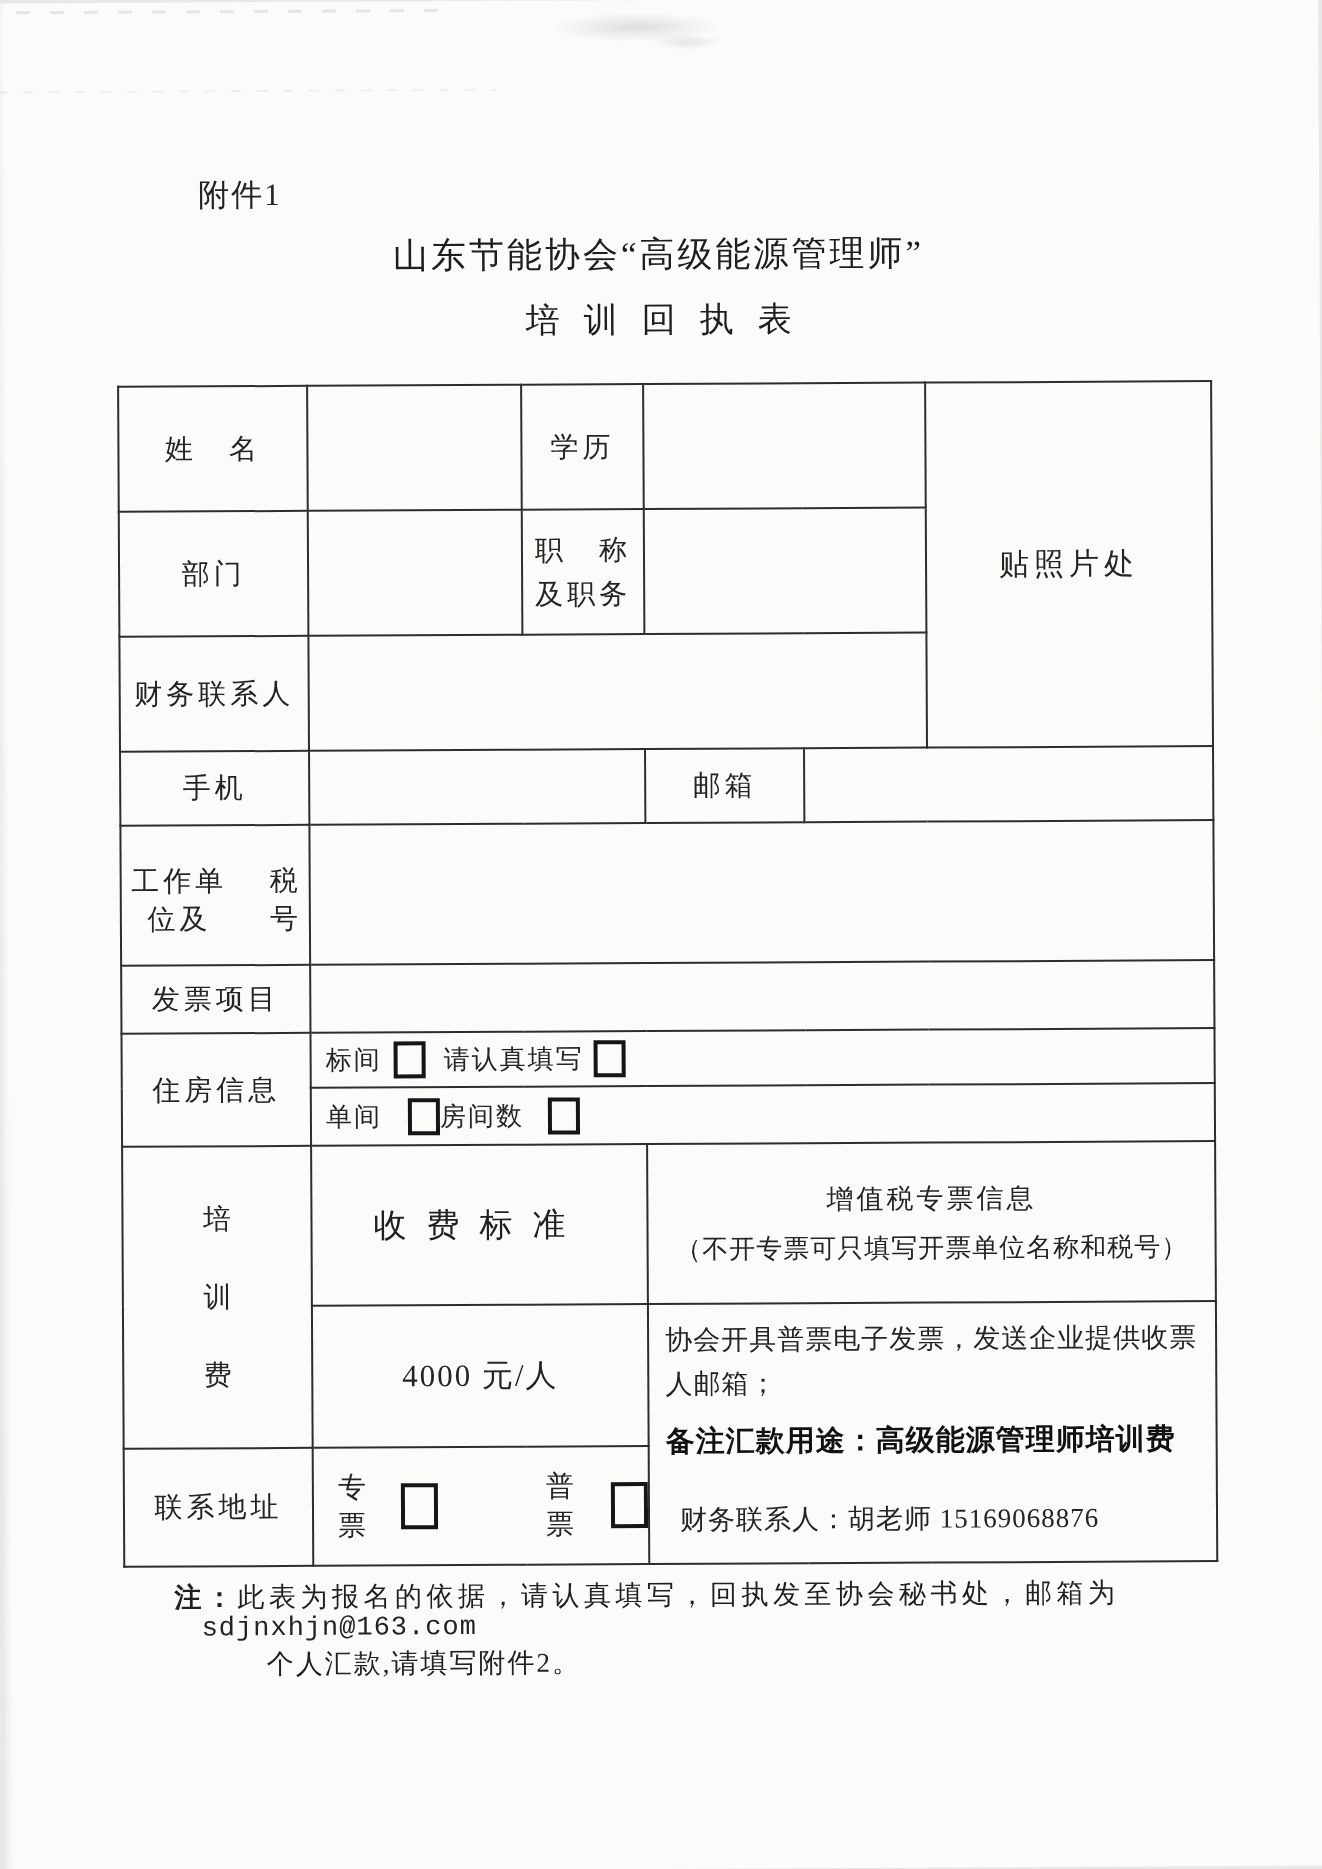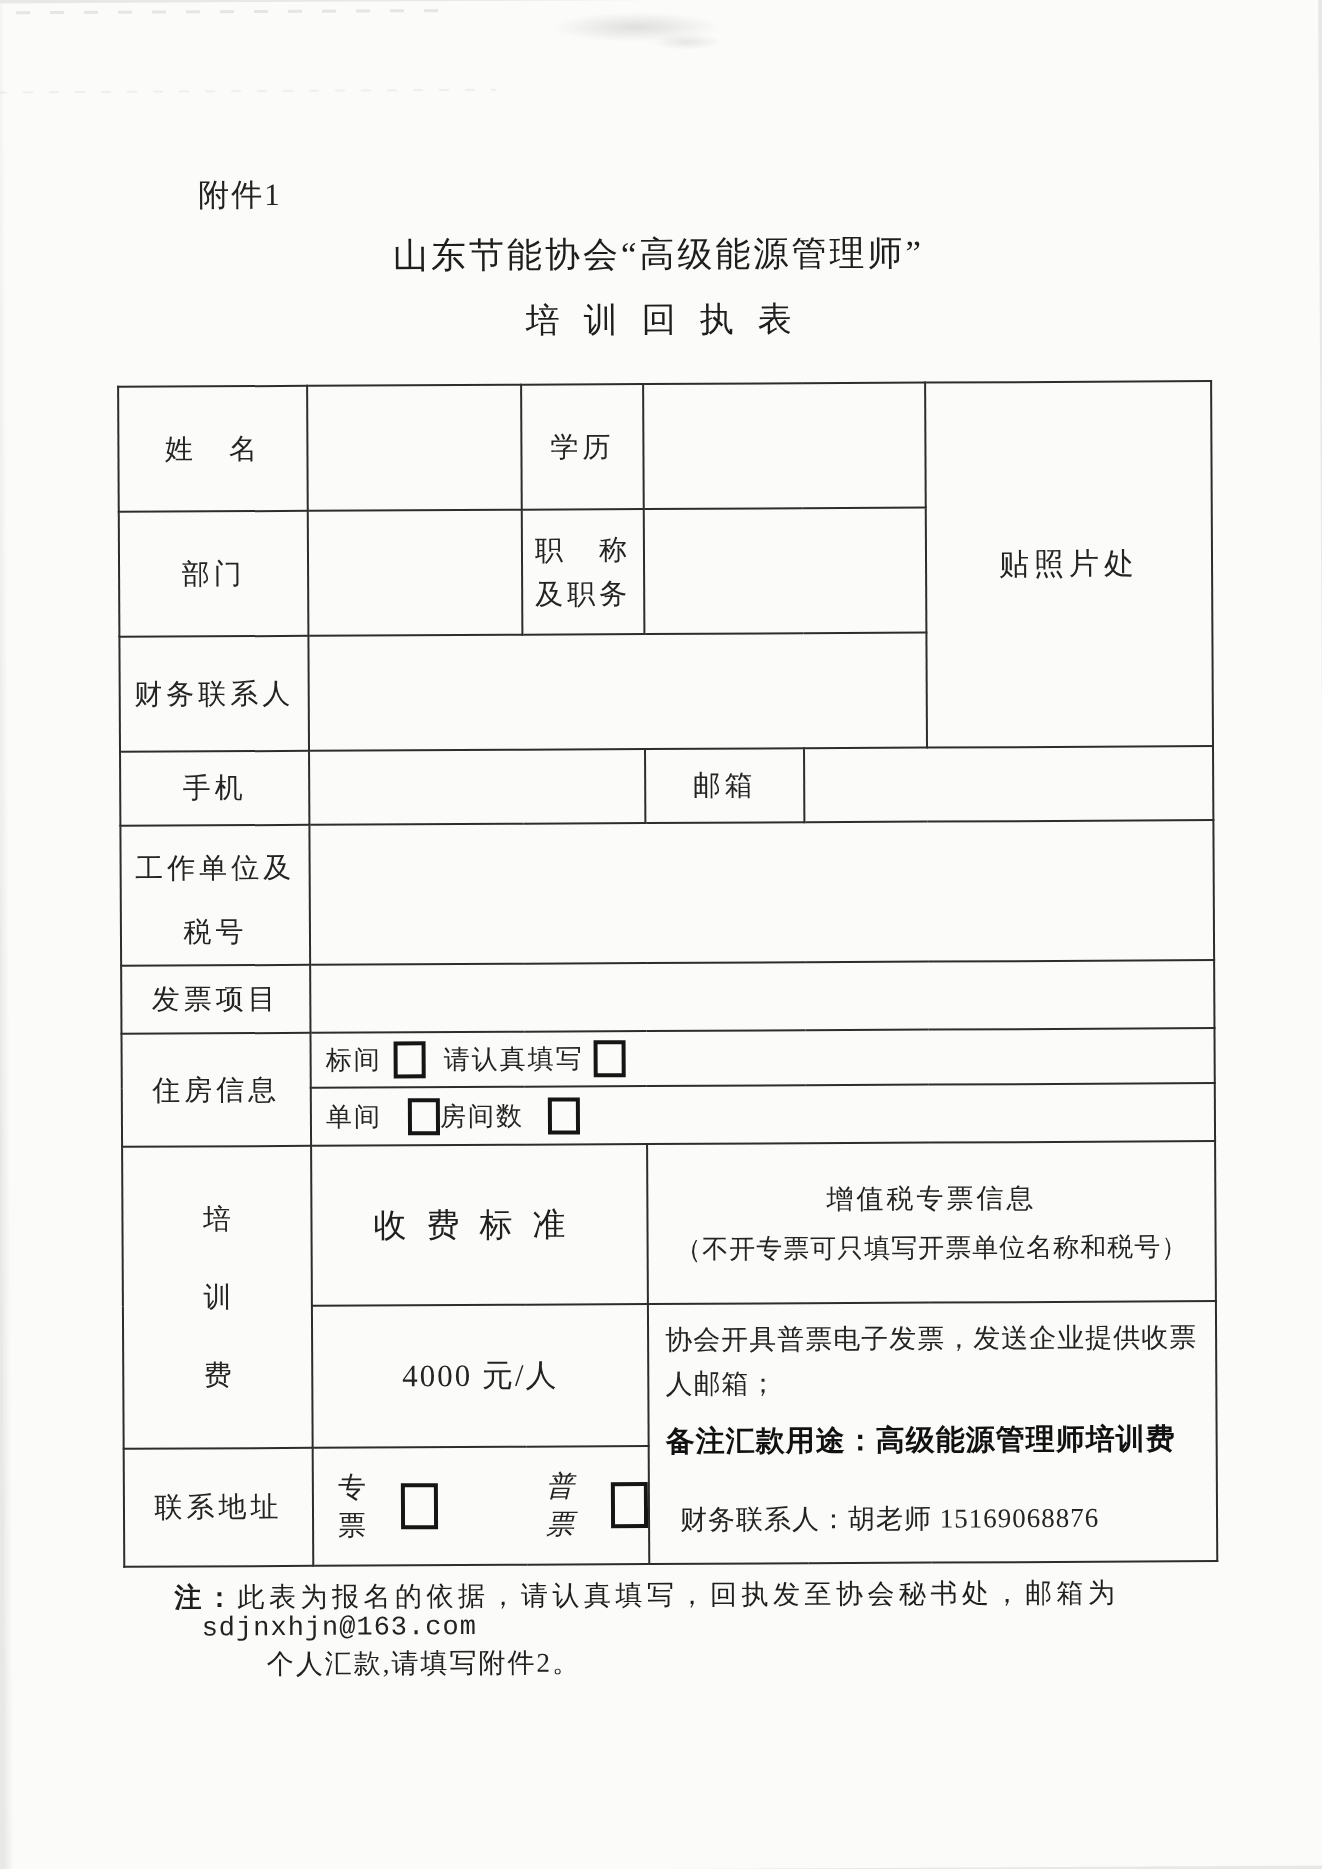--- a/index.html
+++ b/index.html
@@ -46,42 +46,42 @@
   table.form td{
     border:2px solid #2d2d2d;
     padding:0;overflow:hidden;
     font-size:28px;color:#242424;
     vertical-align:middle;
   }
   .lbl{text-align:center;letter-spacing:4px;}
   .lbl2{line-height:1.55;}
   .photo-lbl{text-align:center;font-size:30px;letter-spacing:5px;}
 
-  .vstack{display:flex;flex-direction:column;align-items:center;justify-content:flex-end;gap:26px;margin-top:9px;}
+  .vstack{display:flex;align-items:center;justify-content:flex-end;gap:26px;margin-top:9px;}
   .fee-vert{display:flex;flex-direction:column;align-items:center;justify-content:center;gap:40px;font-size:28px;}
 
   .housing-row{display:flex;align-items:center;font-size:26px;letter-spacing:2px;padding-left:14px;}
   .cb{display:inline-block;width:24px;height:29px;border:4px solid #151515;background:transparent;flex:0 0 auto;}
   .cb-lg{display:inline-block;width:29px;height:38px;border:4px solid #151515;background:transparent;flex:0 0 auto;}
 
   .fee-standard{text-align:center;font-size:33px;letter-spacing:20px;color:#1f1f1f;}
   .vat{display:flex;flex-direction:column;align-items:center;justify-content:center;gap:14px;}
   .vat-title{font-size:27px;letter-spacing:3px;}
   .vat-note{font-size:26px;letter-spacing:1px;}
   .price{text-align:center;font-size:31px;letter-spacing:2px;}
 
   .invoice-info{padding:14px 10px 10px 16px;}
   .inv-line1{font-size:27px;line-height:1.62;letter-spacing:1px;}
   .inv-remark{font-size:29px;font-weight:bold;margin-top:16px;letter-spacing:1px;color:#111;}
   .inv-contact{font-size:27px;margin-top:40px;padding-left:14px;letter-spacing:1px;}
 
   .invoice-choice{display:flex;align-items:center;font-size:28px;}
   .invoice-choice .t1{margin-left:24px;letter-spacing:4px;}
   .invoice-choice .b1{margin-left:16px;}
-  .invoice-choice .t2{margin-left:108px;letter-spacing:4px;font-style:italic;}
+  .invoice-choice .t2{margin-left:108px;letter-spacing:4px;}
   .invoice-choice .b2{margin-left:18px;}
 
   .footnote1{position:absolute;left:170px;top:1577px;font-size:27px;letter-spacing:4.5px;color:#1f1f1f;}
   .footnote1 .prefix{font-weight:bold;}
   .footnote2{position:absolute;left:197px;top:1611px;font-size:27px;
     font-family:"Liberation Mono","DejaVu Sans Mono",monospace;letter-spacing:1px;}
   .footnote3{position:absolute;left:262px;top:1644px;font-size:27px;letter-spacing:2px;}
 </style>
 </head>
 <body>

